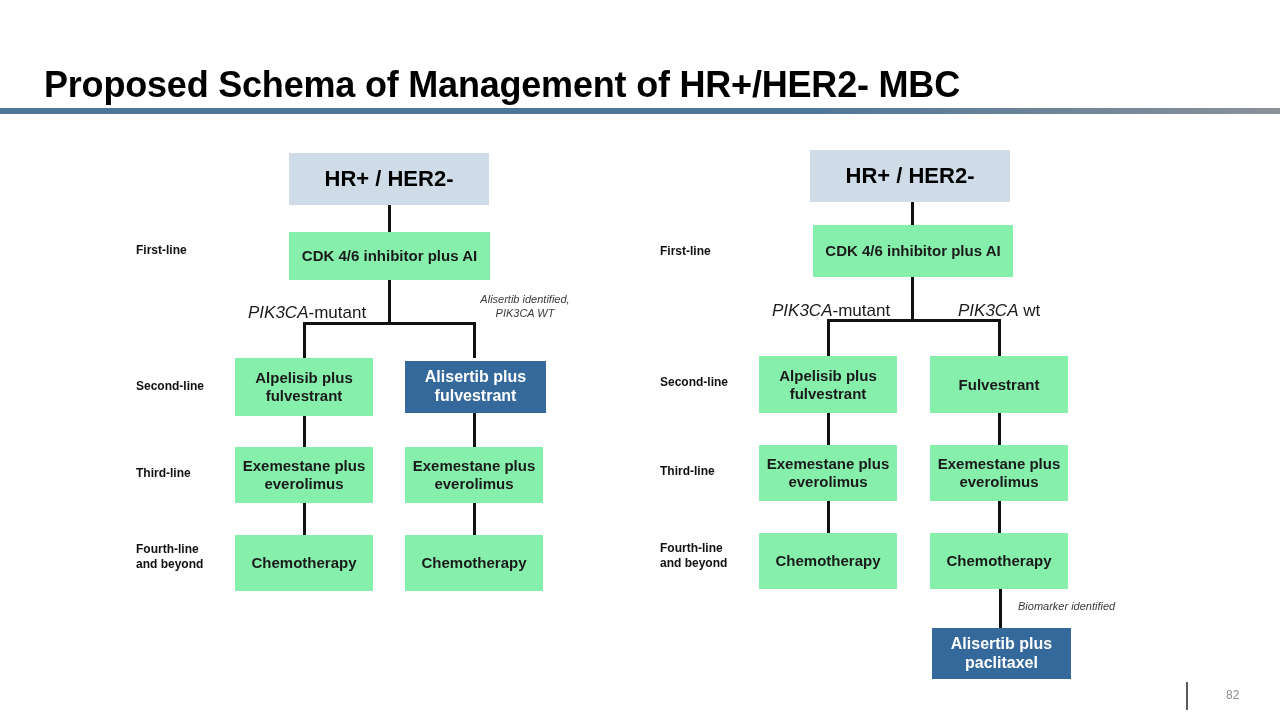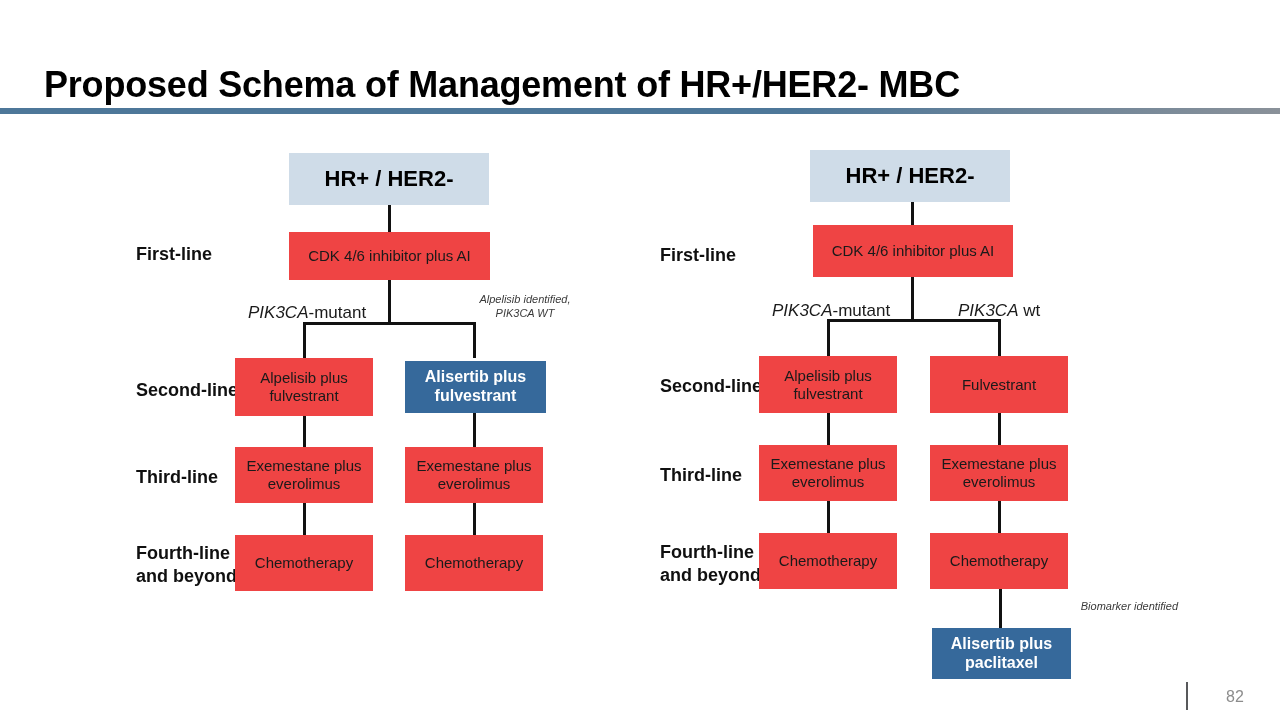--- a/index.html
+++ b/index.html
@@ -48,38 +48,39 @@
     left: 16px;
     top: 2px;
     width: 2px;
     height: 28px;
     background: #58595b;
   }
   #page-number {
     position: absolute;
     left: 56px;
     top: 8px;
-    font-size: 16px;
+    font-size: 12px;
     color: #8c8c8c;
   }
 
   
   .node {
     position: absolute;
     box-sizing: border-box;
     display: flex;
     align-items: center;
     justify-content: center;
     text-align: center;
     line-height: 1.18;
   }
   .node.light {
-    background: #ef4444;
+    background: #86efac;
     color: #1a1a1a;
     font-size: 15px;
+    font-weight: bold;
   }
   .node.dark {
     background: #36699b;
     color: #ffffff;
     font-size: 16px;
     font-weight: bold;
   }
   .node.header {
     background: #cfdce8;
     color: #000000;
@@ -94,21 +95,21 @@
     background: #111111;
   }
   .hline {
     position: absolute;
     height: 3px;
     background: #111111;
   }
 
   .stage-label {
     position: absolute;
-    font-size: 18px;
+    font-size: 12px;
     font-weight: bold;
     color: #101010;
     line-height: 1.25;
     white-space: pre-line;
   }
 
   .branch-label {
     position: absolute;
     font-size: 17px;
     color: #1a1a1a;
@@ -118,21 +119,21 @@
 
   .note-label {
     position: absolute;
     font-size: 11px;
     font-style: italic;
     color: #3a3a3a;
     line-height: 1.25;
     text-align: center;
     white-space: pre-line;
   }
-  .note-label.left-align { text-align: right; }
+  .note-label.left-align { text-align: left; }
 </style>
 </head>
 <body>
 
 <div id="slide-title">Proposed Schema of Management of HR+/HER2- MBC</div>
 <div id="title-rule"></div>
 
 <div class="stage-label" style="left:136px; top:243px;">First-line</div>
 <div class="stage-label" style="left:136px; top:379px;">Second-line</div>
 <div class="stage-label" style="left:136px; top:466px;">Third-line</div>
@@ -144,21 +145,21 @@
 </div>
 <div class="vline" style="left:388px; top:205px; height:27px;"></div>
 
 <div class="node light" style="left:289px; top:232px; width:201px; height:48px;">
   <span class="node-text">CDK 4/6 inhibitor plus AI</span>
 </div>
 
 <div class="branch-label" style="left:248px; top:303px;">
   <span class="gene">PIK3CA</span><span>-mutant</span>
 </div>
-<div class="note-label" style="left:455px; top:293px; width:140px;">Alpelisib identified,
+<div class="note-label" style="left:455px; top:293px; width:140px;">Alisertib identified,
 PIK3CA WT</div>
 
 <div class="vline" style="left:388px; top:280px; height:44px;"></div>
 <div class="hline" style="left:303px; top:322px; width:173px;"></div>
 <div class="vline" style="left:303px; top:322px; height:36px;"></div>
 <div class="vline" style="left:473px; top:322px; height:36px;"></div>
 
 <div class="node light" style="left:235px; top:358px; width:138px; height:58px;">
   <span class="node-text" style="white-space:pre-line;">Alpelisib plus
 fulvestrant</span>

